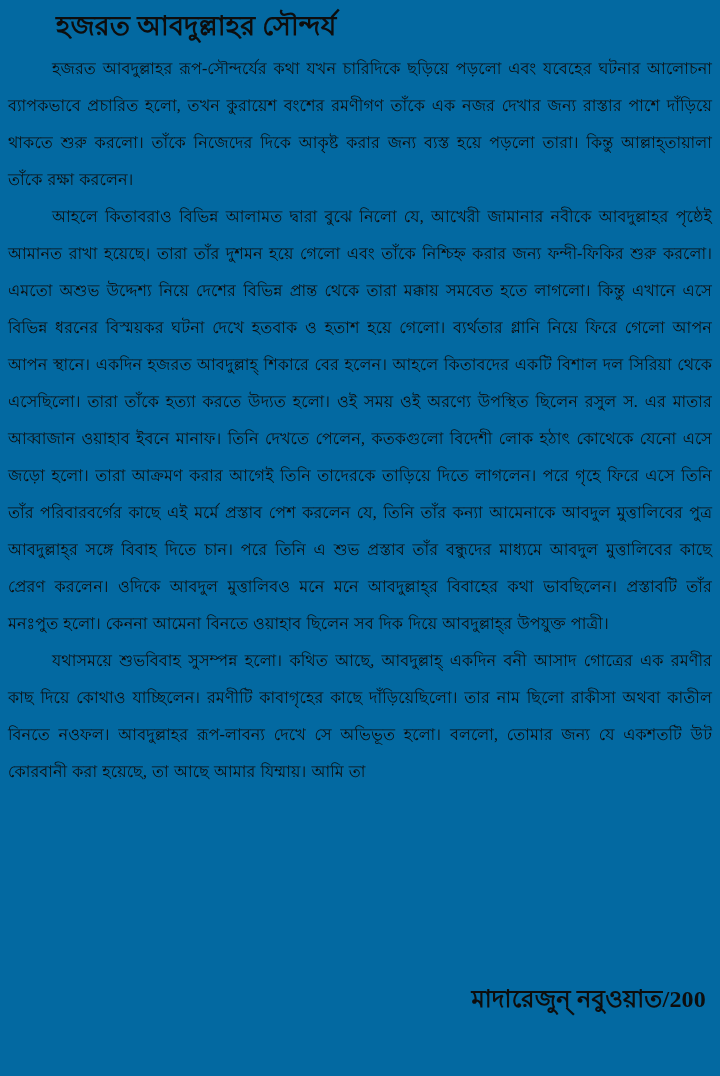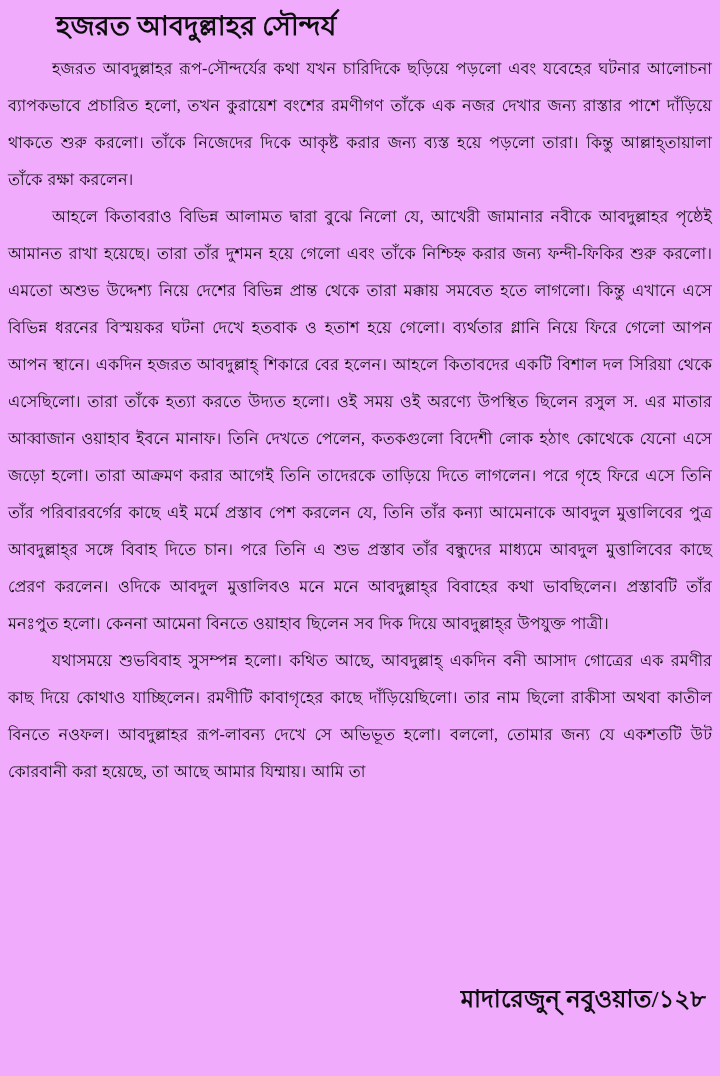--- a/index.html
+++ b/index.html
@@ -14,21 +14,21 @@
     overflow: hidden;
     font-family: "Liberation Serif", "DejaVu Serif", serif;
     color: #0d0d0d;
     -webkit-font-smoothing: antialiased;
   }
   .page {
     position: absolute;
     top: 0; left: 0;
     width: 720px;
     height: 1076px;
-    background: #f0abfc;
+    background: #0369a1;
     box-sizing: border-box;
     padding: 8px 8px 0 8px;
   }
   .doc-title {
     margin: 2px 0 6px 48px;
     font-size: 27px;
     font-weight: bold;
     line-height: 1.25;
     letter-spacing: 0.2px;
   }
@@ -55,14 +55,14 @@
 
 <div class="page">
   <h1 class="doc-title">হজরত আবদুল্লাহর সৌন্দর্য</h1>
 
   <div class="doc-body">
     <p>হজরত আবদুল্লাহর রূপ-সৌন্দর্যের কথা যখন চারিদিকে ছড়িয়ে পড়লো এবং যবেহের ঘটনার আলোচনা ব্যাপকভাবে প্রচারিত হলো, তখন কুরায়েশ বংশের রমণীগণ তাঁকে এক নজর দেখার জন্য রাস্তার পাশে দাঁড়িয়ে থাকতে শুরু করলো। তাঁকে নিজেদের দিকে আকৃষ্ট করার জন্য ব্যস্ত হয়ে পড়লো তারা। কিন্তু আল্লাহ্‌তায়ালা তাঁকে রক্ষা করলেন।</p>
     <p>আহলে কিতাবরাও বিভিন্ন আলামত দ্বারা বুঝে নিলো যে, আখেরী জামানার নবীকে আবদুল্লাহর পৃষ্ঠেই আমানত রাখা হয়েছে। তারা তাঁর দুশমন হয়ে গেলো এবং তাঁকে নিশ্চিহ্ন করার জন্য ফন্দী-ফিকির শুরু করলো। এমতো অশুভ উদ্দেশ্য নিয়ে দেশের বিভিন্ন প্রান্ত থেকে তারা মক্কায় সমবেত হতে লাগলো। কিন্তু এখানে এসে বিভিন্ন ধরনের বিস্ময়কর ঘটনা দেখে হতবাক ও হতাশ হয়ে গেলো। ব্যর্থতার গ্লানি নিয়ে ফিরে গেলো আপন আপন স্থানে। একদিন হজরত আবদুল্লাহ্‌ শিকারে বের হলেন। আহলে কিতাবদের একটি বিশাল দল সিরিয়া থেকে এসেছিলো। তারা তাঁকে হত্যা করতে উদ্যত হলো। ওই সময় ওই অরণ্যে উপস্থিত ছিলেন রসুল স. এর মাতার আব্বাজান ওয়াহাব ইবনে মানাফ। তিনি দেখতে পেলেন, কতকগুলো বিদেশী লোক হঠাৎ কোথেকে যেনো এসে জড়ো হলো। তারা আক্রমণ করার আগেই তিনি তাদেরকে তাড়িয়ে দিতে লাগলেন। পরে গৃহে ফিরে এসে তিনি তাঁর পরিবারবর্গের কাছে এই মর্মে প্রস্তাব পেশ করলেন যে, তিনি তাঁর কন্যা আমেনাকে আবদুল মুত্তালিবের পুত্র আবদুল্লাহ্‌র সঙ্গে বিবাহ দিতে চান। পরে তিনি এ শুভ প্রস্তাব তাঁর বন্ধুদের মাধ্যমে আবদুল মুত্তালিবের কাছে প্রেরণ করলেন। ওদিকে আবদুল মুত্তালিবও মনে মনে আবদুল্লাহ্‌র বিবাহের কথা ভাবছিলেন। প্রস্তাবটি তাঁর মনঃপুত হলো। কেননা আমেনা বিনতে ওয়াহাব ছিলেন সব দিক দিয়ে আবদুল্লাহ্‌র উপযুক্ত পাত্রী।</p>
     <p>যথাসময়ে শুভবিবাহ সুসম্পন্ন হলো। কথিত আছে, আবদুল্লাহ্‌ একদিন বনী আসাদ গোত্রের এক রমণীর কাছ দিয়ে কোথাও যাচ্ছিলেন। রমণীটি কাবাগৃহের কাছে দাঁড়িয়েছিলো। তার নাম ছিলো রাকীসা অথবা কাতীল বিনতে নওফল। আবদুল্লাহর রূপ-লাবন্য দেখে সে অভিভূত হলো। বললো, তোমার জন্য যে একশতটি উট কোরবানী করা হয়েছে, তা আছে আমার যিম্মায়। আমি তা</p>
   </div>
 
-  <div class="page-footer">মাদারেজুন্ নবুওয়াত/১২৮</div>
+  <div class="page-footer">মাদারেজুন্ নবুওয়াত/200</div>
 </div>
 
 </body></html>

